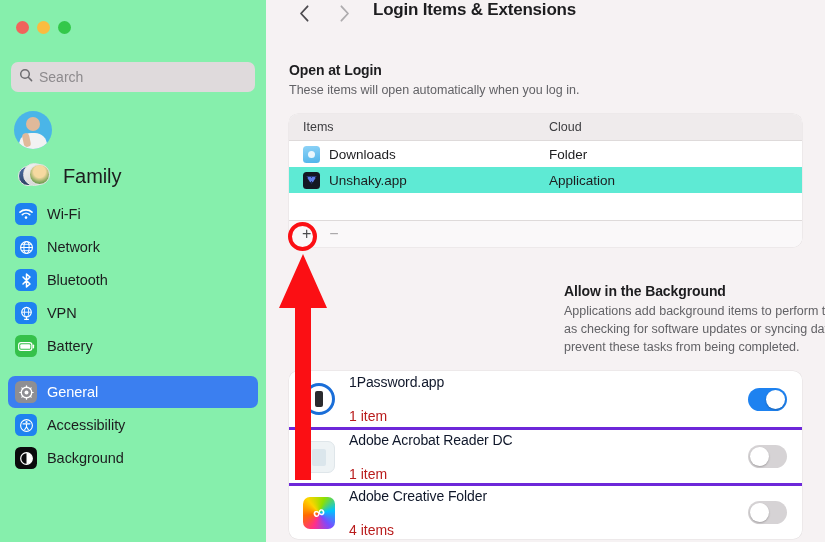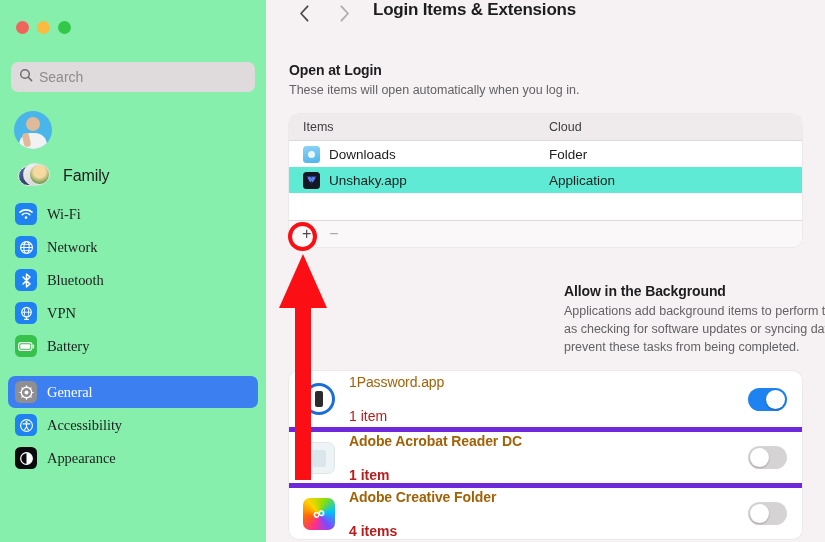--- a/index.html
+++ b/index.html
@@ -97,21 +97,21 @@
     border: 1.5px solid #e9e5e6;
     display: block;
   }
   .fam-a { left: 0; top: 5px;  width: 20px; height: 20px; background: linear-gradient(150deg,#4d6fa8,#22324d); }
   .fam-b { left: 5px; top: 2px; width: 23px; height: 23px; background: linear-gradient(150deg,#f3f3f3,#cfcfcf); }
   .fam-c { left: 11px; top: 3px; width: 21px; height: 21px; background: radial-gradient(circle at 50% 35%, #f6d9a0 38%, #7fa65b 70%, #4e7a3d 100%); }
 
   .acct-text { display: flex; flex-direction: column; justify-content: center; }
   .acct-name { font-size: 16px; font-weight: 700; color: #1d1d1f; letter-spacing: -0.1px; }
   .acct-sub  { font-size: 12.5px; color: #5f5f62; margin-top: 1px; }
-  .fam-label { font-size: 16px; color: #1d1d1f; letter-spacing: -0.1px; }
+  .fam-label { font-size: 20px; color: #1d1d1f; letter-spacing: -0.1px; }
 
   
   #nav { position: absolute; left: 8px; top: 198px; width: 250px; }
   .nav-item {
     display: flex; align-items: center;
     height: 32px; border-radius: 7px;
     padding: 0 7px; margin-bottom: 1px;
     cursor: default;
   }
   .nav-item.selected { background: #3b7ff0; }
@@ -120,21 +120,21 @@
   .nav-icon {
     width: 22px; height: 22px; border-radius: 5.5px;
     flex: none; margin-right: 10px;
     display: flex; align-items: center; justify-content: center;
     color: #fff;
   }
   .ic-blue  { background: #1e82f0; }
   .ic-green { background: #35c14a; }
   .ic-gray  { background: #8e8e93; }
   .ic-black { background: #0b0b0d; }
-  .nav-label { font-size: 14.5px; color: #1d1d1f; letter-spacing: -0.05px; font-family: Liberation Serif, serif; }
+  .nav-label { font-size: 14.5px; color: #1d1d1f; letter-spacing: -0.05px; }
 
   
   #content {
     position: absolute; left: 266px; top: 0;
     width: 559px; height: 542px;
     background: #f6f2f3;
     overflow: hidden;
   }
   #nav-bar {
     position: absolute; left: 0; top: 0;
@@ -209,21 +209,21 @@
     position: absolute; left: 289px; top: 371px;
     width: 513px;
     background: #ffffff; border-radius: 9px;
     box-shadow: 0 0 0 0.5px rgba(0,0,0,0.07);
     overflow: hidden;
   }
   .bg-row {
     display: flex; align-items: center;
     height: 56px; padding: 0 15px 0 14px;
   }
-  .bg-row + .bg-row { border-top: 5px solid #6d28d9; font-weight: bold; }
+  .bg-row + .bg-row { border-top: 3px solid #6d28d9; }
   .app-icon { width: 32px; height: 32px; flex: none; margin-right: 14px; position: relative; }
   .ic-1p {
     border-radius: 50%; background: #fff;
     border: 3px solid #1a6ed8;
   }
   .ic-1p::after {
     content: ""; position: absolute; left: 9px; top: 5px;
     width: 8px; height: 16px; border-radius: 2px;
     background: #2b2b2e;
   }
@@ -240,21 +240,21 @@
     border-radius: 7px;
     background: conic-gradient(from 200deg, #ff2e8b, #ff6a00, #ffd400, #8ee000, #00c2ff, #7a4bff, #ff2e8b);
   }
   .ic-cc::after {
     content: "\221E"; position: absolute; inset: 0;
     display: flex; align-items: center; justify-content: center;
     color: #fff; font-size: 17px; font-weight: 700;
     transform: rotate(-20deg);
   }
   .bg-text { flex: 1; display: flex; flex-direction: column; justify-content: center; }
-  .bg-name { font-size: 14px; color: #a16207; letter-spacing: -0.1px; }
+  .bg-name { font-size: 14px; color: #0f172a; letter-spacing: -0.1px; }
   .bg-count { font-size: 14px; color: #b91c1c; margin-top: 18px; }
   .toggle {
     width: 39px; height: 23px; border-radius: 12px;
     flex: none; position: relative; cursor: default;
     background: #d6d3d5;
   }
   .toggle.on { background: #1e82f0; }
   .toggle .knob {
     position: absolute; top: 2px; left: 2px;
     width: 19px; height: 19px; border-radius: 50%;
@@ -403,21 +403,21 @@
         <span class="nav-label">Accessibility</span>
       </div>
 
       <div class="nav-item">
         <span class="nav-icon ic-black">
           <svg width="15" height="15" viewBox="0 0 16 16">
             <circle cx="8" cy="8" r="6.2" fill="none" stroke="#fff" stroke-width="1.3"></circle>
             <path d="M8 1.8a6.2 6.2 0 0 1 0 12.4z" fill="#fff"></path>
           </svg>
         </span>
-        <span class="nav-label">Appearance</span>
+        <span class="nav-label">Background</span>
       </div>
 
     </div>
   </div>
 
   <div id="content">
 
     <div id="nav-bar">
       <div class="chev">
         <svg width="11" height="17" viewBox="0 0 11 17" fill="none">

